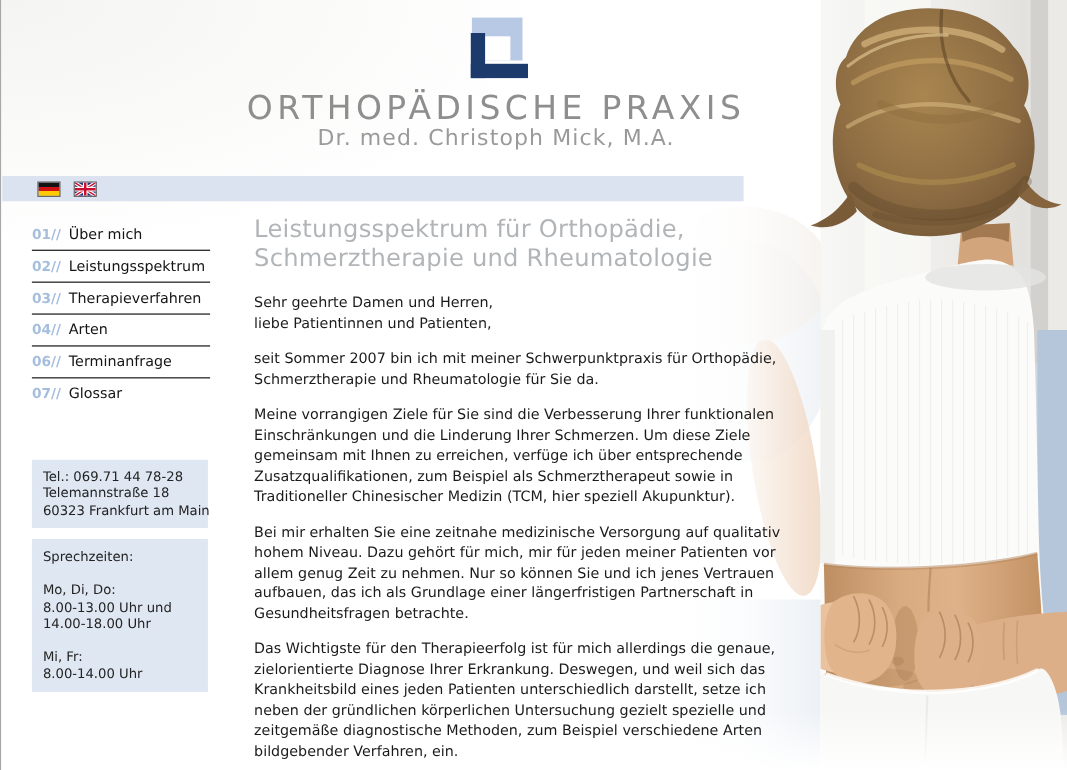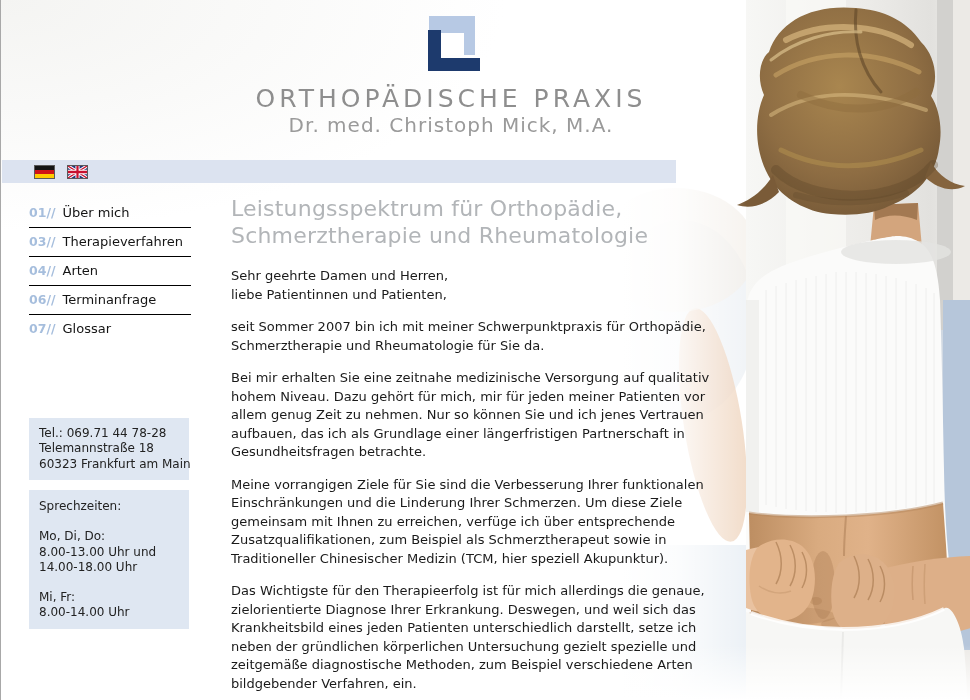--- a/index.html
+++ b/index.html
@@ -19,21 +19,21 @@
   .photo-wrap{position:absolute;left:620px;top:0;width:350px;height:700px;z-index:1;}
 
   
   header{position:absolute;left:215px;top:15px;width:470px;text-align:center;z-index:2;}
   .logo{position:relative;width:58px;height:57px;margin:0 auto 13px auto;}
   .logo-light{position:absolute;left:7px;top:1px;width:46px;height:39px;background:var(--logo-light);}
   .logo-notch{position:absolute;left:18px;top:18px;width:24px;height:22px;background:#fff;}
   .logo-dark-v{position:absolute;left:6px;top:15px;width:13px;height:41px;background:var(--logo-navy);}
   .logo-dark-h{position:absolute;left:6px;top:43px;width:52px;height:13px;background:var(--logo-navy);}
   .site-title{
-    font-size:25px;line-height:28px;font-weight:400;color:var(--title-gray);
+    font-size:30px;line-height:28px;font-weight:400;color:var(--title-gray);
     letter-spacing:4px;white-space:nowrap;
   }
   .site-subtitle{
     font-size:20px;line-height:24px;font-weight:400;color:#9a9a9a;letter-spacing:1px;white-space:nowrap;
   }
 
   
   .langbar{
     position:absolute;left:1px;top:160px;width:674px;height:23px;
     background:var(--accent-bar);z-index:3;
@@ -262,20 +262,23 @@
       </svg>
     </span>
   </div>
 
   <nav>
     <ul>
       <li>
         <span class="num">01//</span><span>Über mich</span>
       </li>
       <li>
+        <span class="num">02//</span><span>Leistungsspektrum</span>
+      </li>
+      <li>
         <span class="num">03//</span><span>Therapieverfahren</span>
       </li>
       <li>
         <span class="num">04//</span><span>Arten</span>
       </li>
       <li>
         <span class="num">06//</span><span>Terminanfrage</span>
       </li>
       <li>
         <span class="num">07//</span><span>Glossar</span>
@@ -302,30 +305,30 @@
 
   <main>
     <h2>
       <div>Leistungsspektrum für Orthopädie,</div>
       <div>Schmerztherapie und Rheumatologie</div>
     </h2>
     <p>Sehr geehrte Damen und Herren,
 liebe Patientinnen und Patienten,</p>
     <p>seit Sommer 2007 bin ich mit meiner Schwerpunktpraxis für Orthopädie,
 Schmerztherapie und Rheumatologie für Sie da.</p>
+    <p>Meine vorrangigen Ziele für Sie sind die Verbesserung Ihrer funktionalen
+Einschränkungen und die Linderung Ihrer Schmerzen. Um diese Ziele
+gemeinsam mit Ihnen zu erreichen, verfüge ich über entsprechende
+Zusatzqualifikationen, zum Beispiel als Schmerztherapeut sowie in
+Traditioneller Chinesischer Medizin (TCM, hier speziell Akupunktur).</p>
     <p>Bei mir erhalten Sie eine zeitnahe medizinische Versorgung auf qualitativ
 hohem Niveau. Dazu gehört für mich, mir für jeden meiner Patienten vor
 allem genug Zeit zu nehmen. Nur so können Sie und ich jenes Vertrauen
 aufbauen, das ich als Grundlage einer längerfristigen Partnerschaft in
 Gesundheitsfragen betrachte.</p>
-    <p>Meine vorrangigen Ziele für Sie sind die Verbesserung Ihrer funktionalen
-Einschränkungen und die Linderung Ihrer Schmerzen. Um diese Ziele
-gemeinsam mit Ihnen zu erreichen, verfüge ich über entsprechende
-Zusatzqualifikationen, zum Beispiel als Schmerztherapeut sowie in
-Traditioneller Chinesischer Medizin (TCM, hier speziell Akupunktur).</p>
     <p>Das Wichtigste für den Therapieerfolg ist für mich allerdings die genaue,
 zielorientierte Diagnose Ihrer Erkrankung. Deswegen, und weil sich das
 Krankheitsbild eines jeden Patienten unterschiedlich darstellt, setze ich
 neben der gründlichen körperlichen Untersuchung gezielt spezielle und
 zeitgemäße diagnostische Methoden, zum Beispiel verschiedene Arten
 bildgebender Verfahren, ein.</p>
   </main>
 
 </div>
 

